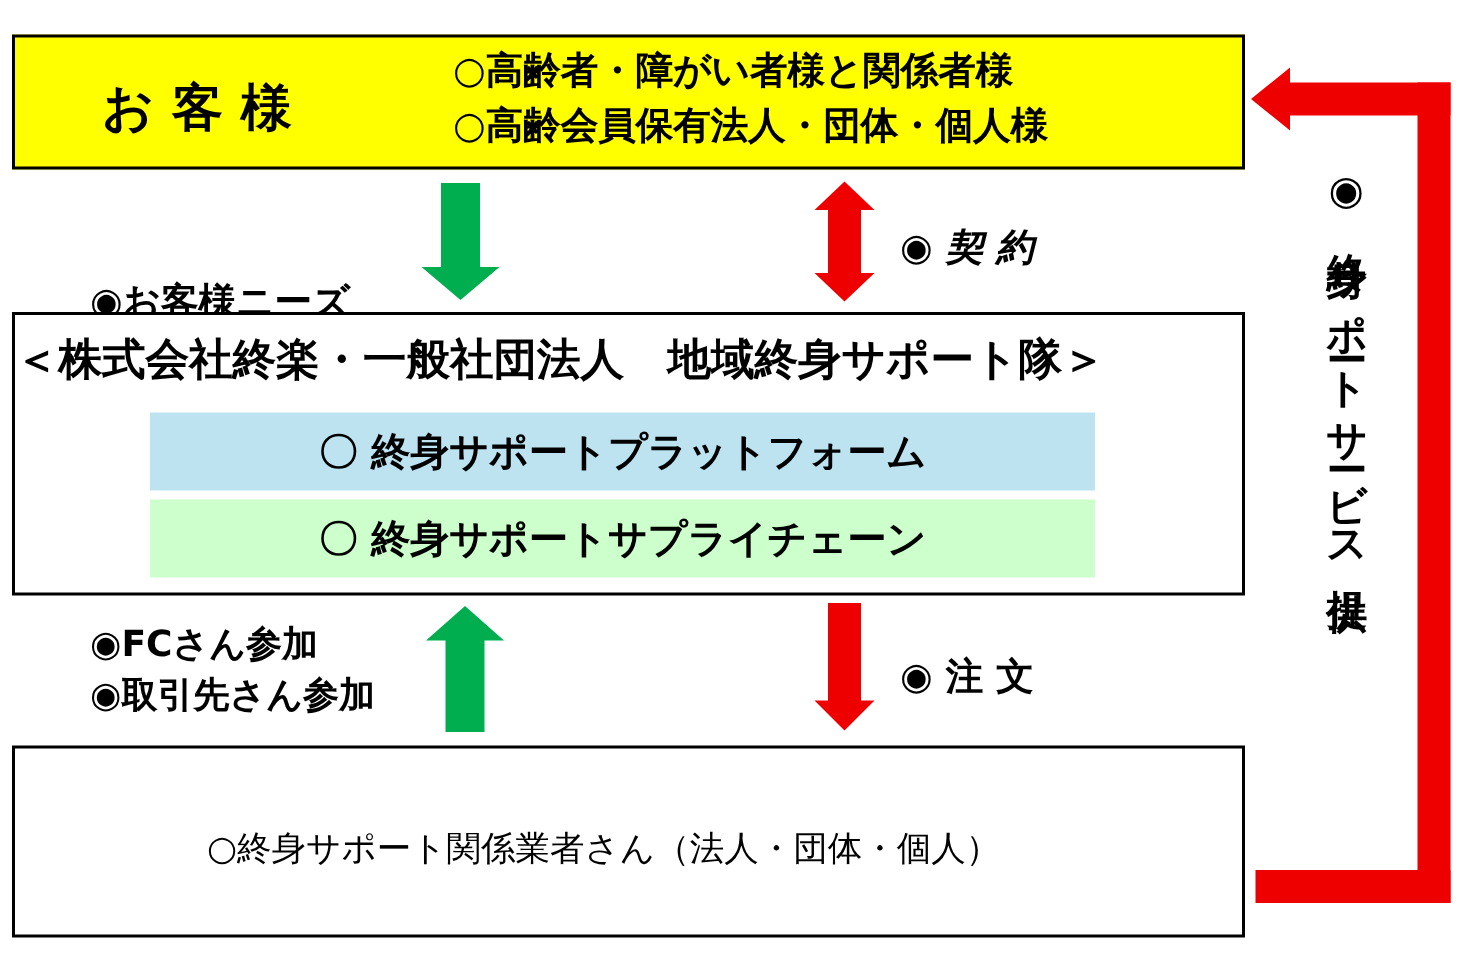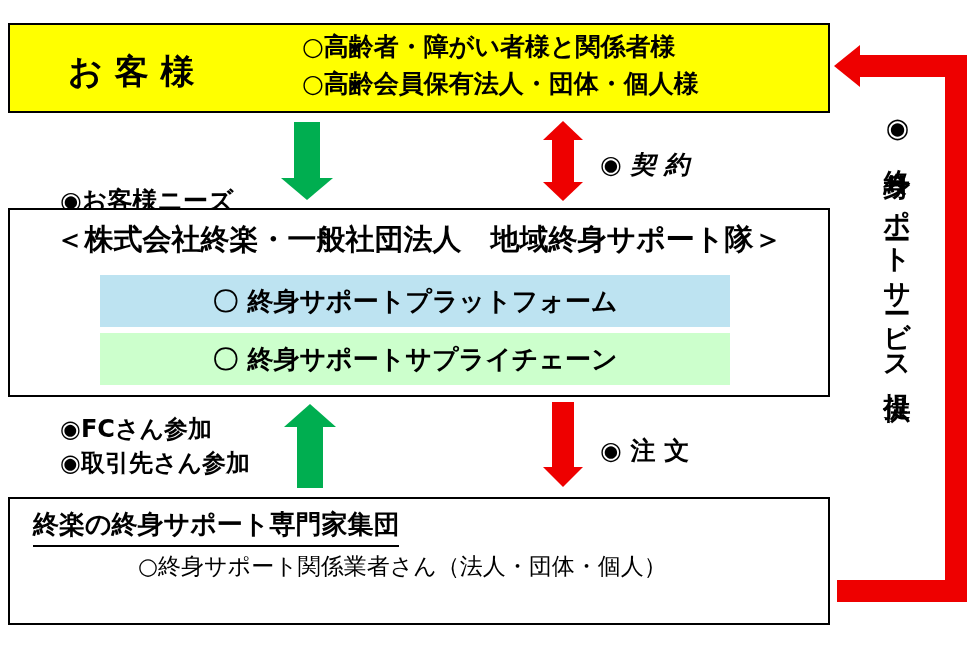--- a/index.html
+++ b/index.html
@@ -15,21 +15,21 @@
     position:relative;width:974px;height:650px;background:#ffffff;overflow:hidden;
     font-family:"DejaVu Sans","Liberation Sans",sans-serif;color:var(--ink);
   }
   .box{position:absolute;border:2px solid var(--ink);box-sizing:border-box;background:#fff;padding-left:36px;}
   
   .customer{left:8px;top:23px;width:822px;height:90px;background:var(--yellow);}
   .customer-title{position:absolute;left:58px;top:24px;font-size:34px;font-weight:bold;white-space:nowrap;}
   .customer-lines{position:absolute;left:292px;top:3px;font-size:25px;font-weight:600;line-height:37px;white-space:nowrap;}
   
   .company{left:8px;top:208px;width:822px;height:189px;}
-  .company-title{position:absolute;left:0;top:10px;width:100%;text-align:center;font-size:29px;font-weight:bold;white-space:nowrap;}
+  .company-title{position:absolute;left:0;top:10px;width:100%;font-size:29px;font-weight:bold;white-space:nowrap;}
   .subbar{position:absolute;left:90px;width:630px;height:52px;display:flex;align-items:center;justify-content:center;
           font-size:26px;font-weight:bold;white-space:nowrap;text-align:right;}
   .subbar.platform{top:65px;background:var(--lblue);}
   .subbar.supply{top:123px;background:var(--lgreen);}
   
   .experts{left:8px;top:497px;width:822px;height:128px;}
   .experts-title{position:absolute;left:23px;top:8px;font-size:26px;font-weight:bold;white-space:nowrap;
                  border-bottom:2px solid var(--ink);padding-bottom:3px;}
   .experts-lines{position:absolute;left:128px;top:53px;font-size:23px;font-weight:500;line-height:29px;white-space:nowrap;}
   
@@ -111,21 +111,20 @@
     <div class="tri part-head"></div>
     <div class="rect part-shaft"></div>
   </div>
 
   <div>
     <div class="rect order-shaft"></div>
     <div class="tri order-head"></div>
   </div>
 
   <div class="box experts">
-    <div class="experts-title">終楽の終身サポート専門家集団</div>
     <div class="experts-lines">
       <div>○終身サポート関係業者さん（法人・団体・個人）</div>
     </div>
   </div>
 
   <div>
     <div class="rect svc-bottom"></div>
     <div class="rect svc-vert"></div>
     <div class="rect svc-top"></div>
     <div class="tri svc-head"></div>

